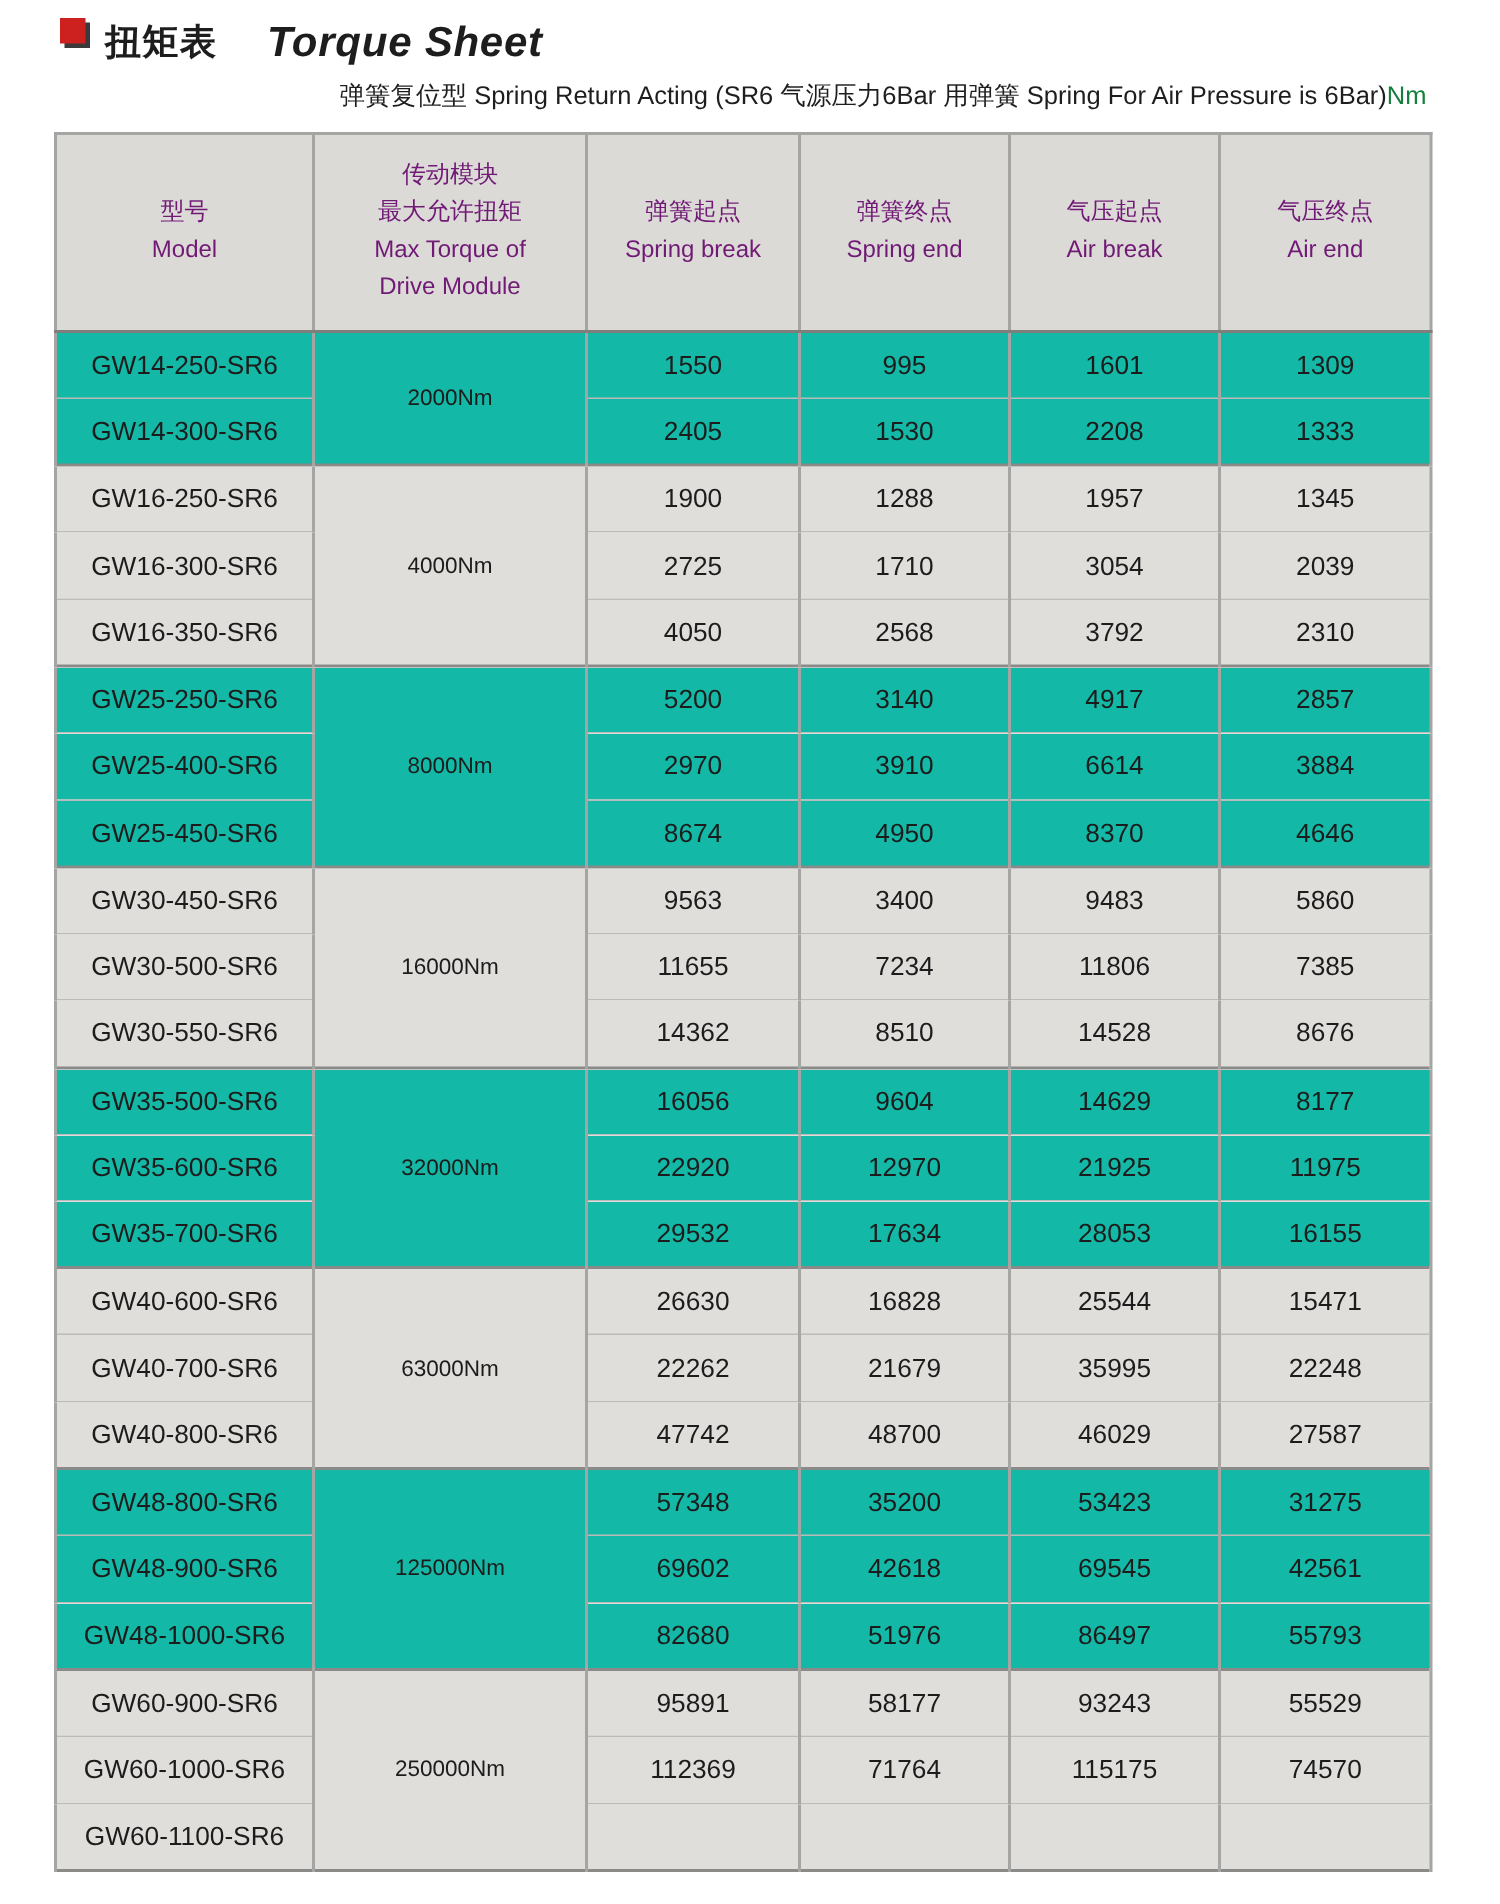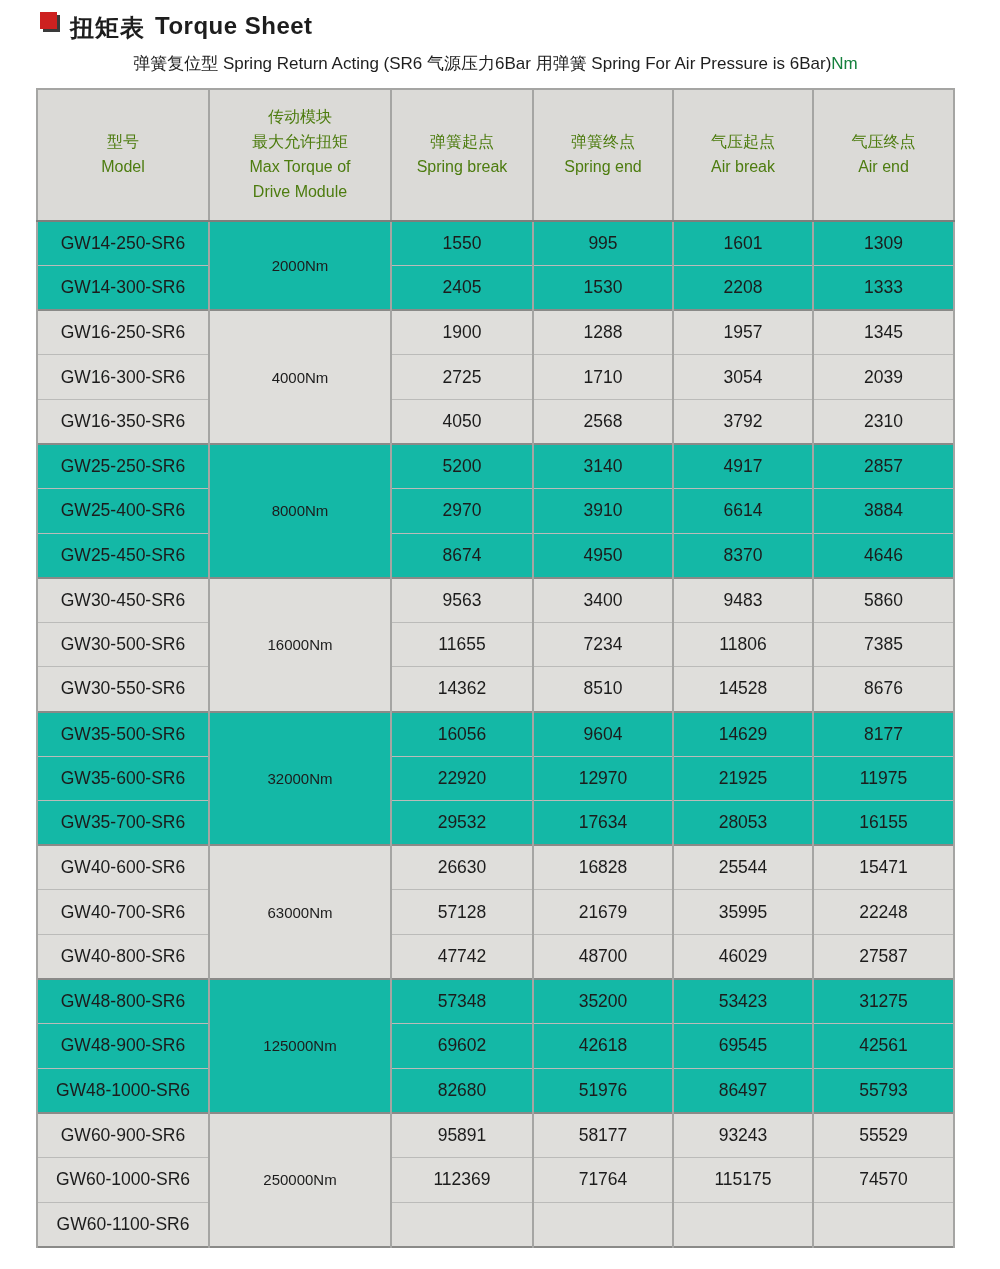--- a/index.html
+++ b/index.html
@@ -19,25 +19,25 @@
     display:flex; 
   }
   .red-square {
     width:17px; height:17px;
     background:#cd2120;
     box-shadow:3px 3px 0 #3a3a3a;
     margin-right:13px;
     flex:0 0 auto;
   }
   .title-zh { font-size:24px; font-weight:700; letter-spacing:1px; }
-  .title-en { font-size:24px; font-weight:700; margin-left:10px; letter-spacing:0.5px; }
+  .title-en { font-size:28px; font-weight:700; margin-left:33px; letter-spacing:0.5px;font-style:italic; }
 
   .subtitle-row {
     position:absolute; left:40px; top:52px; width:913px;
-    display:flex; justify-content:center; align-items:baseline;
+    display:flex; justify-content:flex-end; align-items:baseline;
     font-size:17px; color:#1e1e1e;
   }
   .unit-label { font-size:17px; color:#15803d; padding-right:2px; }
 
   
   table.torque {
     position:absolute; left:36px; top:88px;
     width:917px;
     border-collapse:collapse;
     table-layout:fixed;
@@ -49,21 +49,21 @@
     vertical-align:middle;
     overflow:hidden;
   }
   .torque th {
     border:2px solid #a5a5a3;
     border-bottom:2px solid #7e7e7c;
     background:#dbdad7;
     font-weight:400;
     font-size:16px;
     line-height:1.55;
-    color:#4d7c0f;
+    color:#701a75;
   }
   .torque thead tr { height:132px; }
   .torque tbody tr { height:44.6px; }
   .torque td {
     border-left:2px solid #a5a5a3;
     border-right:2px solid #a5a5a3;
     border-top:1px solid #bbbbb9;
     border-bottom:1px solid #bbbbb9;
     font-size:17.5px;
     color:#1c1c1c;
@@ -235,21 +235,21 @@
         <tr class="band-gray group-start">
           <td class="model-cell">GW40-600-SR6</td>
           <td class="torque-cell" rowspan="3">63000Nm</td>
           <td class="value-cell">26630</td>
           <td class="value-cell">16828</td>
           <td class="value-cell">25544</td>
           <td class="value-cell">15471</td>
         </tr>
         <tr class="band-gray">
           <td class="model-cell">GW40-700-SR6</td>
-          <td class="value-cell">57128</td>
+          <td class="value-cell">22262</td>
           <td class="value-cell">21679</td>
           <td class="value-cell">35995</td>
           <td class="value-cell">22248</td>
         </tr>
         <tr class="band-gray">
           <td class="model-cell">GW40-800-SR6</td>
           <td class="value-cell">47742</td>
           <td class="value-cell">48700</td>
           <td class="value-cell">46029</td>
           <td class="value-cell">27587</td>

